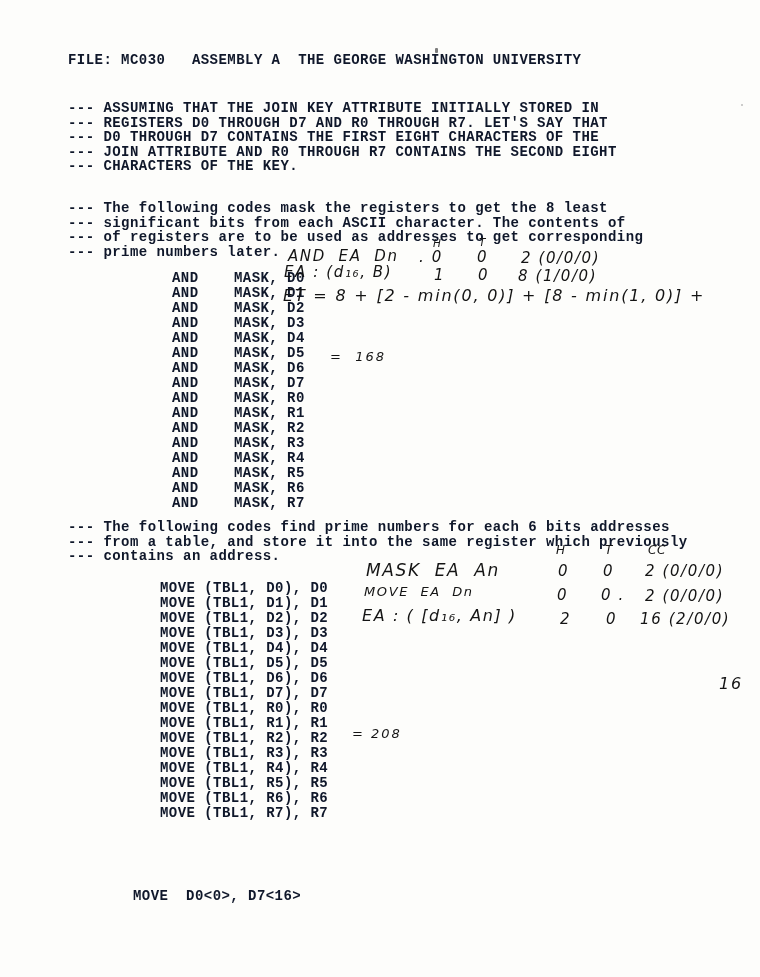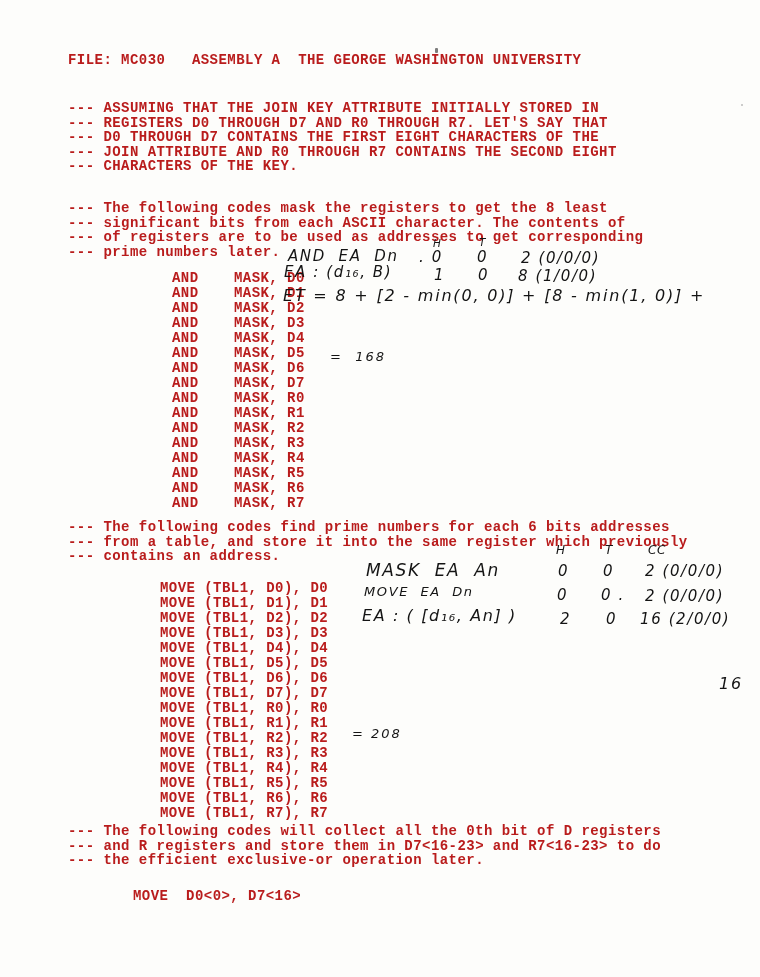--- a/index.html
+++ b/index.html
@@ -10,21 +10,21 @@
     overflow:hidden;
   }
   .typed{
     position:absolute;
     font-family:"Liberation Mono","DejaVu Sans Mono",monospace;
     font-weight:bold;
     font-size:14px;
     letter-spacing:0.45px;
     line-height:14.55px;
     white-space:pre;
-    color:#b91c1c;
+    color:#0f172a;
   }
   .code{line-height:15px;}
   .hw{
     position:absolute;
     font-family:"DejaVu Sans",sans-serif;
     font-style:italic;
     color:#141414;
     font-size:15px;
     letter-spacing:1.6px;
     white-space:pre;
@@ -83,23 +83,20 @@
 MOVE (TBL1, D7), D7
 MOVE (TBL1, R0), R0
 MOVE (TBL1, R1), R1
 MOVE (TBL1, R2), R2
 MOVE (TBL1, R3), R3
 MOVE (TBL1, R4), R4
 MOVE (TBL1, R5), R5
 MOVE (TBL1, R6), R6
 MOVE (TBL1, R7), R7</div>
 
-  <div class="typed" style="left:68px;top:824px">--- The following codes will collect all the 0th bit of D registers
---- and R registers and store them in D7&lt;16-23&gt; and R7&lt;16-23&gt; to do
---- the efficient exclusive-or operation later.</div>
 
   <div class="typed" style="left:133px;top:889px">MOVE  D0&lt;0&gt;, D7&lt;16&gt;</div>
 
   <div class="hw" style="left:288px;top:247px">AND  EA  Dn</div>
   <div class="hw hw-sm" style="left:433px;top:237px">H</div>
   <div class="hw" style="left:419px;top:248px">. 0</div>
   <div class="hw hw-sm" style="left:479px;top:236px">T</div>
   <div class="hw" style="left:477px;top:248px">0</div>
   <div class="hw" style="left:521px;top:249px">2 (0/0/0)</div>
 

